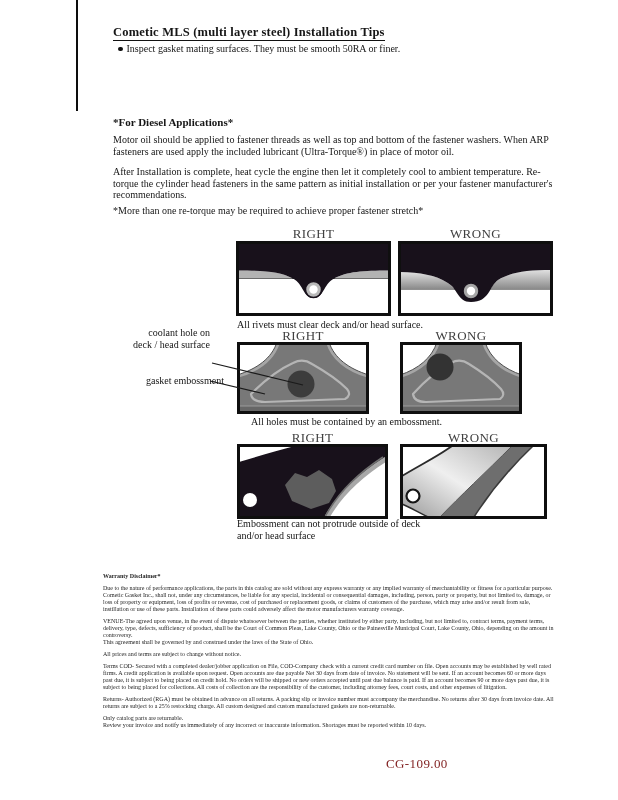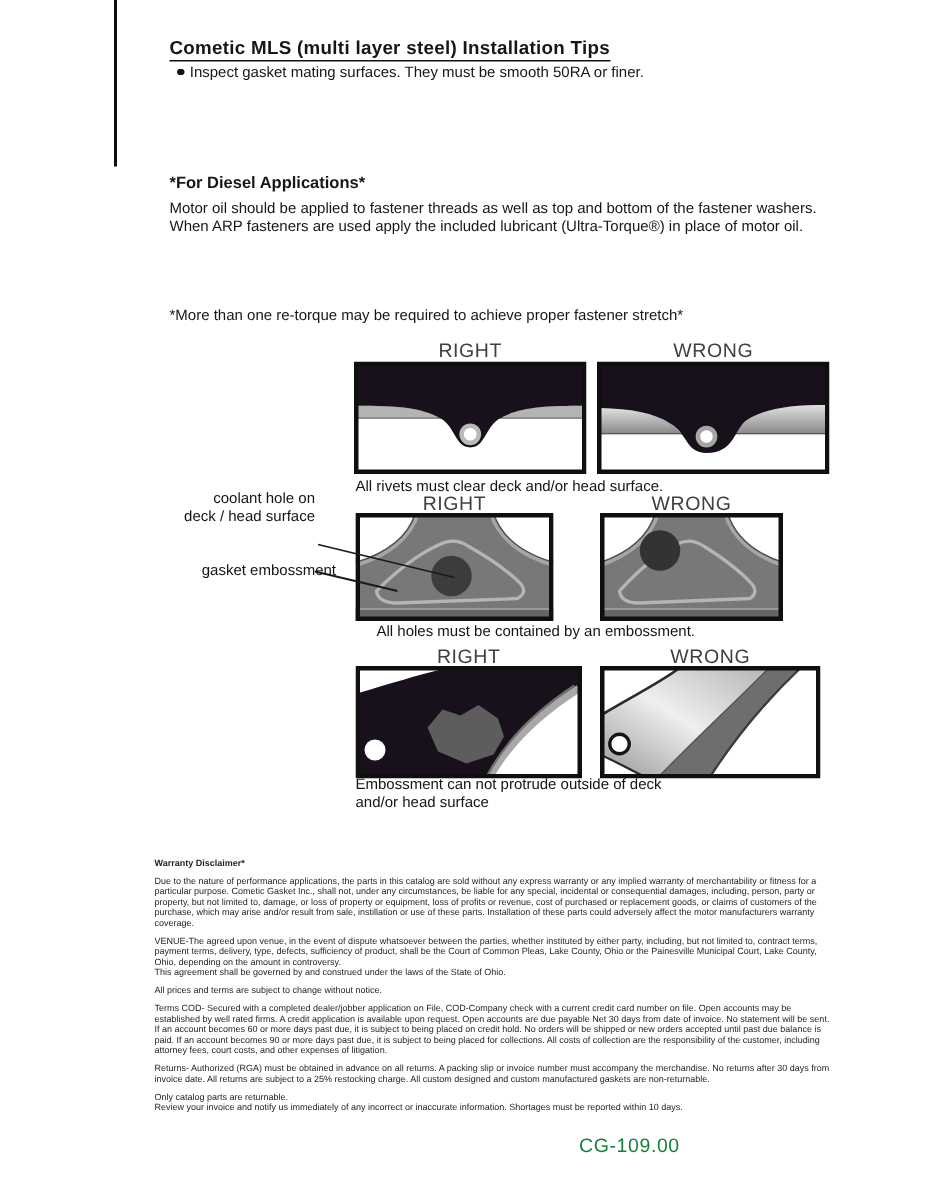--- a/index.html
+++ b/index.html
@@ -1,18 +1,18 @@
 <!DOCTYPE html>
 <html><head>
 <meta charset="utf-8">
 <style>
   html,body { margin:0; padding:0; background:#ffffff; }
   .page {
     position:relative; width:618px; height:800px; background:#ffffff;
-    font-family:Liberation Sans, sans-serif; color:#161616; overflow:hidden;
+    font-family:Liberation Serif, serif; color:#161616; overflow:hidden;
   }
   .abs { position:absolute; }
   .left-rule { left:76px; top:0; width:2px; height:111px; background:#0d0d0d; }
 
   .title { left:113px; top:25px; font-size:12.5px; font-weight:bold; letter-spacing:0.2px; }
   .title span { border-bottom:1.6px solid #111; padding-bottom:1px; }
 
   .bullets { left:99px; top:43px; font-size:10px; line-height:12px; }
   .bullets ul { list-style:none; margin:0; padding:0; }
   .bullets ul.sub { margin-left:19px; }
@@ -30,41 +30,42 @@
 
   .dgm { display:block; }
 
   .lbl { font-size:10px; line-height:11.5px; text-align:right; color:#141414; }
 
   .fine { left:103px; top:573px; width:452px; font-size:6px; line-height:7px; color:#1f1f1f; }
   .fine p { margin:0 0 5px 0; }
   .fine p.tight { margin:0; }
   .fine .fh { font-weight:bold; margin-bottom:5px; }
 
-  .code { left:386px; top:756px; font-size:13px; letter-spacing:0.4px; color:#15803d; }
+  .code { left:386px; top:756px; font-size:13px; letter-spacing:0.4px; color:#7f1d1d; }
 </style>
 </head>
 <body>
 
 <div class="page">
 
   <div class="abs left-rule"></div>
 
   <div class="abs title">
     <span>Cometic MLS (multi layer steel) Installation Tips</span>
   </div>
 
   <div class="abs bullets">
     <ul class="sub">
       <li><span class="b-f"></span><span>Inspect gasket mating surfaces.  They must be smooth 50RA or finer.</span></li>
     </ul>
   </div>
 
   <div class="abs diesel-h">*For Diesel Applications*</div>
   <div class="abs bodytxt p1">Motor oil should be applied to fastener threads as well as top and bottom of the fastener washers. When ARP fasteners are used apply the included lubricant (Ultra-Torque®) in place of motor oil.</div>
+  <div class="abs bodytxt p2">After Installation is complete, heat cycle the engine then let it completely cool to ambient temperature. Re-torque the cylinder head fasteners in the same pattern as initial installation or per your fastener manufacturer's recommendations.</div>
   <div class="abs bodytxt note">*More than one re-torque may be required to achieve proper fastener stretch*</div>
 
   <div class="abs hdr" style="left:236px; top:226px; width:155px;">RIGHT</div>
   <div class="abs hdr" style="left:398px; top:226px; width:155px;">WRONG</div>
 
   <svg class="abs dgm" style="left:236px; top:241px;" width="155" height="75" viewBox="0 0 155 75">
     <rect x="0" y="0" width="155" height="75" fill="#ffffff"></rect>
     <line x1="2" y1="37.5" x2="153" y2="37.5" stroke="#222" stroke-width="1"></line>
     <path d="M2,29.5 C28,29.5 44,30.5 57,37.5 L2,37.5 Z" fill="#b3b3b3"></path>
     <path d="M153,29.5 C127,29.5 111,30.5 98,37.5 L153,37.5 Z" fill="#b3b3b3"></path>

